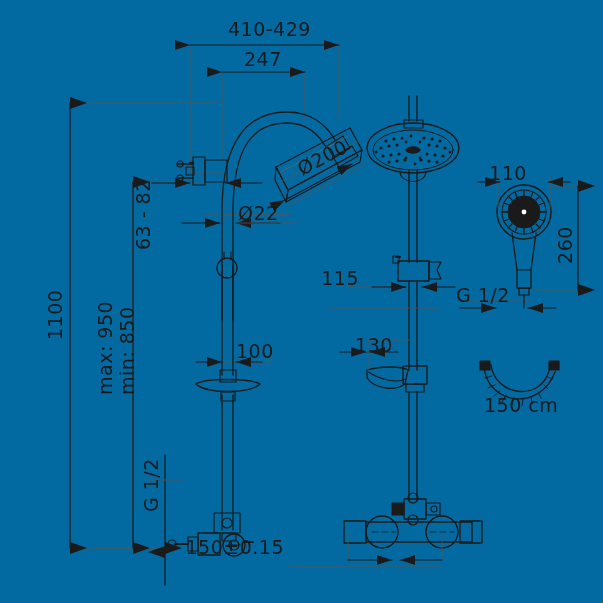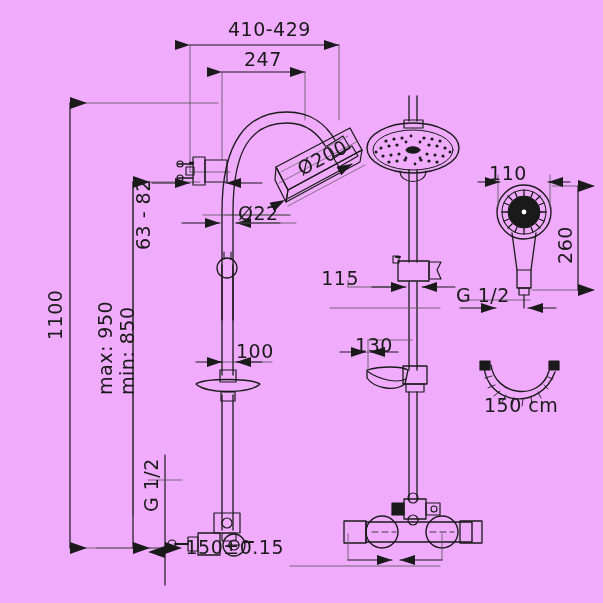--- a/index.html
+++ b/index.html
@@ -1,19 +1,19 @@
 <!DOCTYPE html>
 <html><head>
 <meta charset="utf-8">
 <style>
   html,body{margin:0;padding:0;background:#ffffff;}
   #sheet{
     position:relative;
     width:603px;height:603px;
-    background:#f0abfc;
+    background:#0369a1;
     font-family:"DejaVu Sans", sans-serif;
     overflow:hidden;
     text-decoration:underline;
   }
   #sheet svg{position:absolute;left:0;top:0;}
   .dimtext{
     font-family:"DejaVu Sans", sans-serif;
     font-size:19px;
     fill:#1a1a1a;
     letter-spacing:0.5px;

